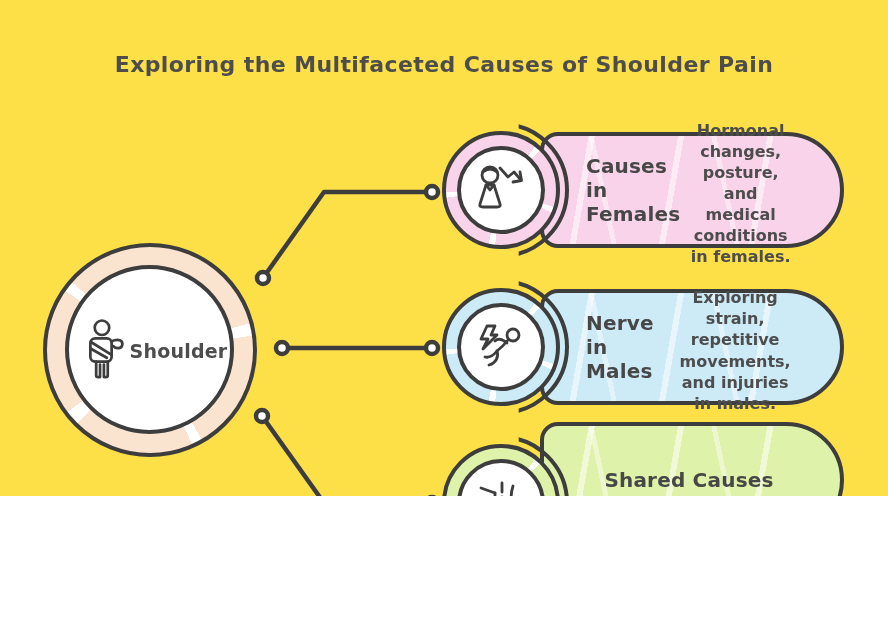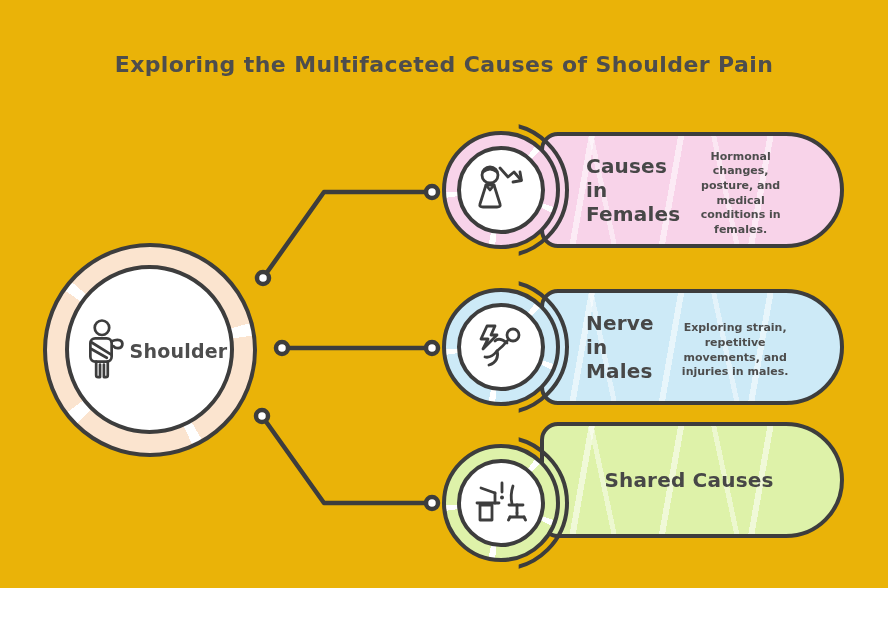--- a/index.html
+++ b/index.html
@@ -1,17 +1,17 @@
 <!DOCTYPE html>
 <html><head>
 <meta charset="utf-8">
 <style>
   html,body { margin:0; padding:0; background:#fff; }
   .canvas {
-    position:relative; width:888px; height:588px; background:#eab308; overflow:hidden;
+    position:relative; width:888px; height:496px; background:#fde047; overflow:hidden;
     font-family:"DejaVu Sans", sans-serif; color:var(--text,#4d4d4d);
   }
 
   
   .title {
     position:absolute; left:0; top:52px; width:100%;
     text-align:center; font-size:22px; font-weight:700; letter-spacing:.4px;
     color:var(--text,#4d4d4d);
   }
 
@@ -53,21 +53,21 @@
       repeating-linear-gradient(78deg, rgba(255,255,255,0) 0 66px, rgba(255,255,255,.45) 66px 71px, rgba(255,255,255,0) 71px 120px),
       var(--c,#eee);
   }
   .pill-content {
     position:absolute; left:42px; right:48px; top:0; bottom:0;
     display:flex; align-items:center; justify-content:center;
   }
   .pill-title { font-size:20px; font-weight:700; letter-spacing:.2px; color:#474747; }
   .pill-desc  {
     margin-top:7px; width:210px; text-align:center;
-    font-size:11px; font-weight:700; line-height:1.32; color:var(--text,#4d4d4d);
+    font-size:16px; font-weight:700; line-height:1.32; color:var(--text,#4d4d4d);
   }
 
   .crescent {
     position:absolute; left:433px; width:136px; height:136px; box-sizing:border-box; z-index:2;
     border:4px solid var(--stroke,#3d3d3d); border-radius:50%;
     clip-path: inset(-4px -4px -4px 63%);
   }
   .badge {
     position:absolute; left:442px; width:118px; height:118px; box-sizing:border-box; z-index:3;
     border:4px solid var(--stroke,#3d3d3d); border-radius:50%;

